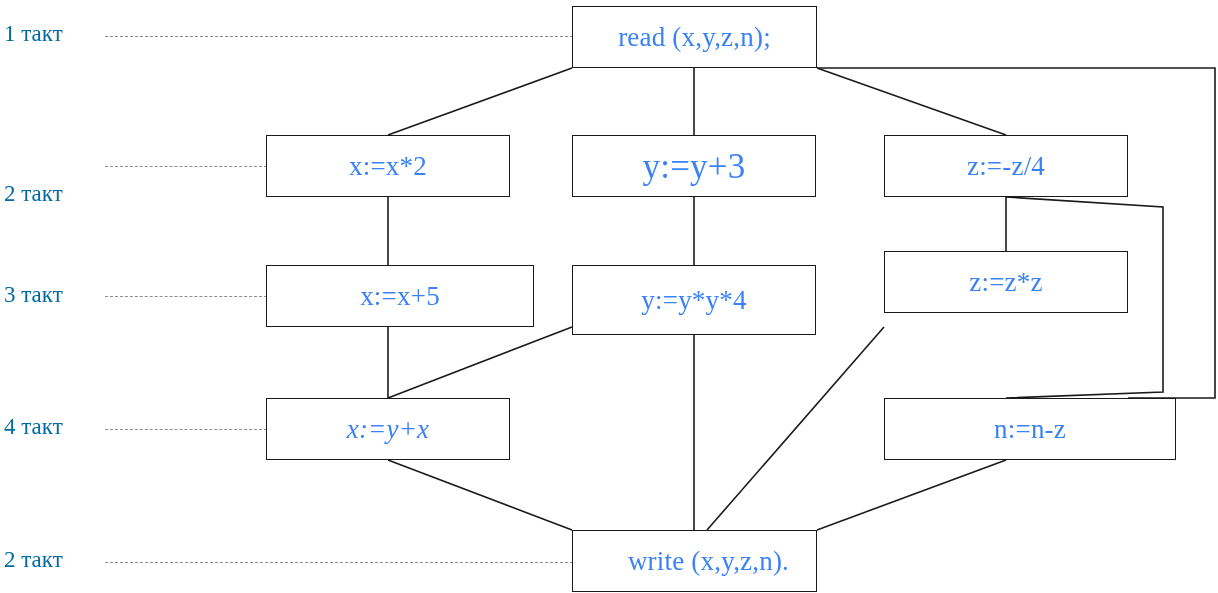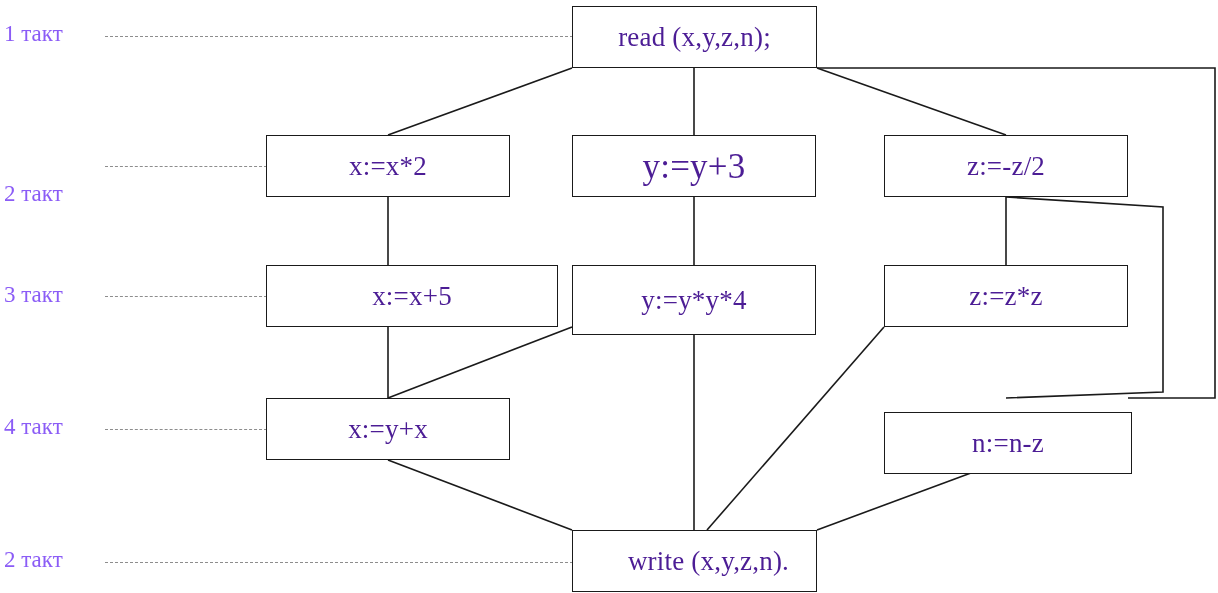--- a/index.html
+++ b/index.html
@@ -27,29 +27,29 @@
   }
   .node {
     position: absolute;
     box-sizing: border-box;
     border: 1.6px solid #1a1a1a;
     background: #ffffff;
     display: flex;
     align-items: center;
     justify-content: center;
     font-size: 27px;
-    color: #4c1d95;
+    color: #3b82f6;
     line-height: 1;
     letter-spacing: 0.2px;
     white-space: nowrap;
   }
   .tick-label {
     position: absolute;
     font-size: 23px;
-    color: #8b5cf6;
+    color: #0369a1;
     white-space: nowrap;
     line-height: 1;
   }
   .tick-dash {
     position: absolute;
     border-top: 1.4px dashed #8d8d8d;
     height: 0;
   }
 </style>
 </head>
@@ -90,35 +90,35 @@
       <div class="node" style="left: 572px; top: 6px; width: 245px; height: 62px; font-size: 27px;">
         <span>read (x,y,z,n);</span>
       </div>
       <div class="node" style="left: 266px; top: 135px; width: 244px; height: 62px; font-size: 27px;">
         <span>x:=x*2</span>
       </div>
       <div class="node" style="left: 572px; top: 135px; width: 244px; height: 62px; font-size: 35px;">
         <span>y:=y+3</span>
       </div>
       <div class="node" style="left: 884px; top: 135px; width: 244px; height: 62px; font-size: 27px;">
-        <span>z:=-z/2</span>
+        <span>z:=-z/4</span>
       </div>
-      <div class="node" style="left: 266px; top: 265px; width: 292px; height: 62px; font-size: 27px;">
+      <div class="node" style="left: 266px; top: 265px; width: 268px; height: 62px; font-size: 27px;">
         <span>x:=x+5</span>
       </div>
       <div class="node" style="left: 572px; top: 265px; width: 244px; height: 70px; font-size: 27px;">
         <span>y:=y*y*4</span>
       </div>
-      <div class="node" style="left: 884px; top: 265px; width: 244px; height: 62px; font-size: 27px;">
+      <div class="node" style="left: 884px; top: 251px; width: 244px; height: 62px; font-size: 27px;">
         <span>z:=z*z</span>
       </div>
-      <div class="node" style="left: 266px; top: 398px; width: 244px; height: 62px; font-size: 27px;">
+      <div class="node" style="left: 266px; top: 398px; width: 244px; height: 62px; font-size: 27px; font-style: italic;">
         <span>x:=y+x</span>
       </div>
-      <div class="node" style="left: 884px; top: 398px; width: 248px; height: 62px; font-size: 27px; margin-top: 14px;">
+      <div class="node" style="left: 884px; top: 398px; width: 292px; height: 62px; font-size: 27px;">
         <span>n:=n-z</span>
       </div>
       <div class="node" style="left: 572px; top: 530px; width: 245px; height: 62px; font-size: 27px; padding-left: 28px;">
         <span>write (x,y,z,n).</span>
       </div>
     </div>
 
 </div>
 
 </body></html>

